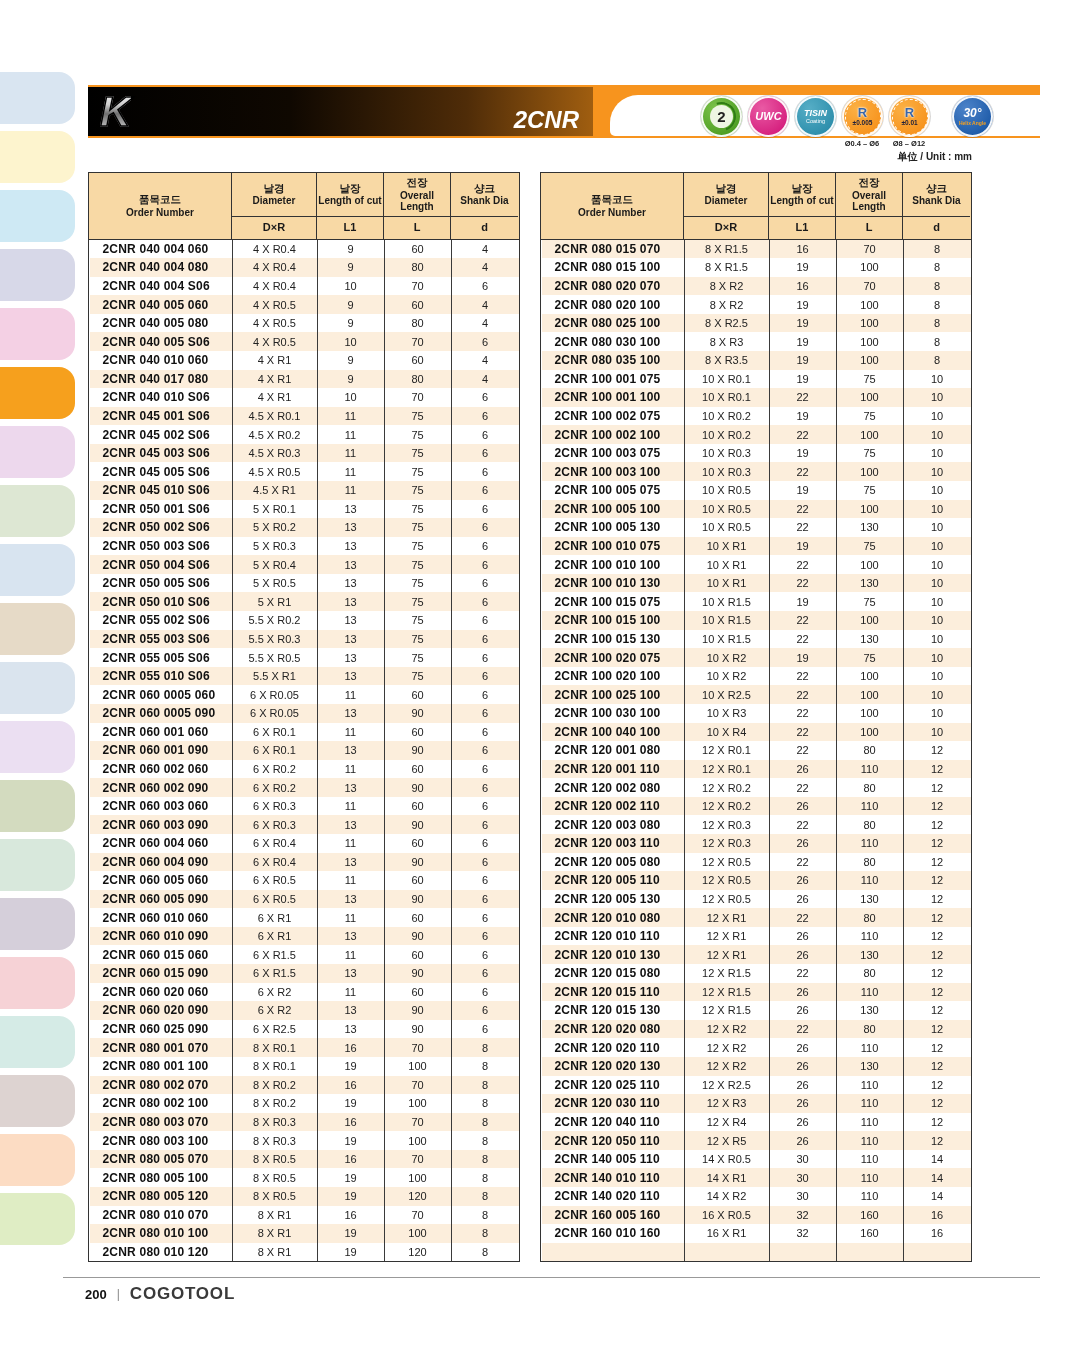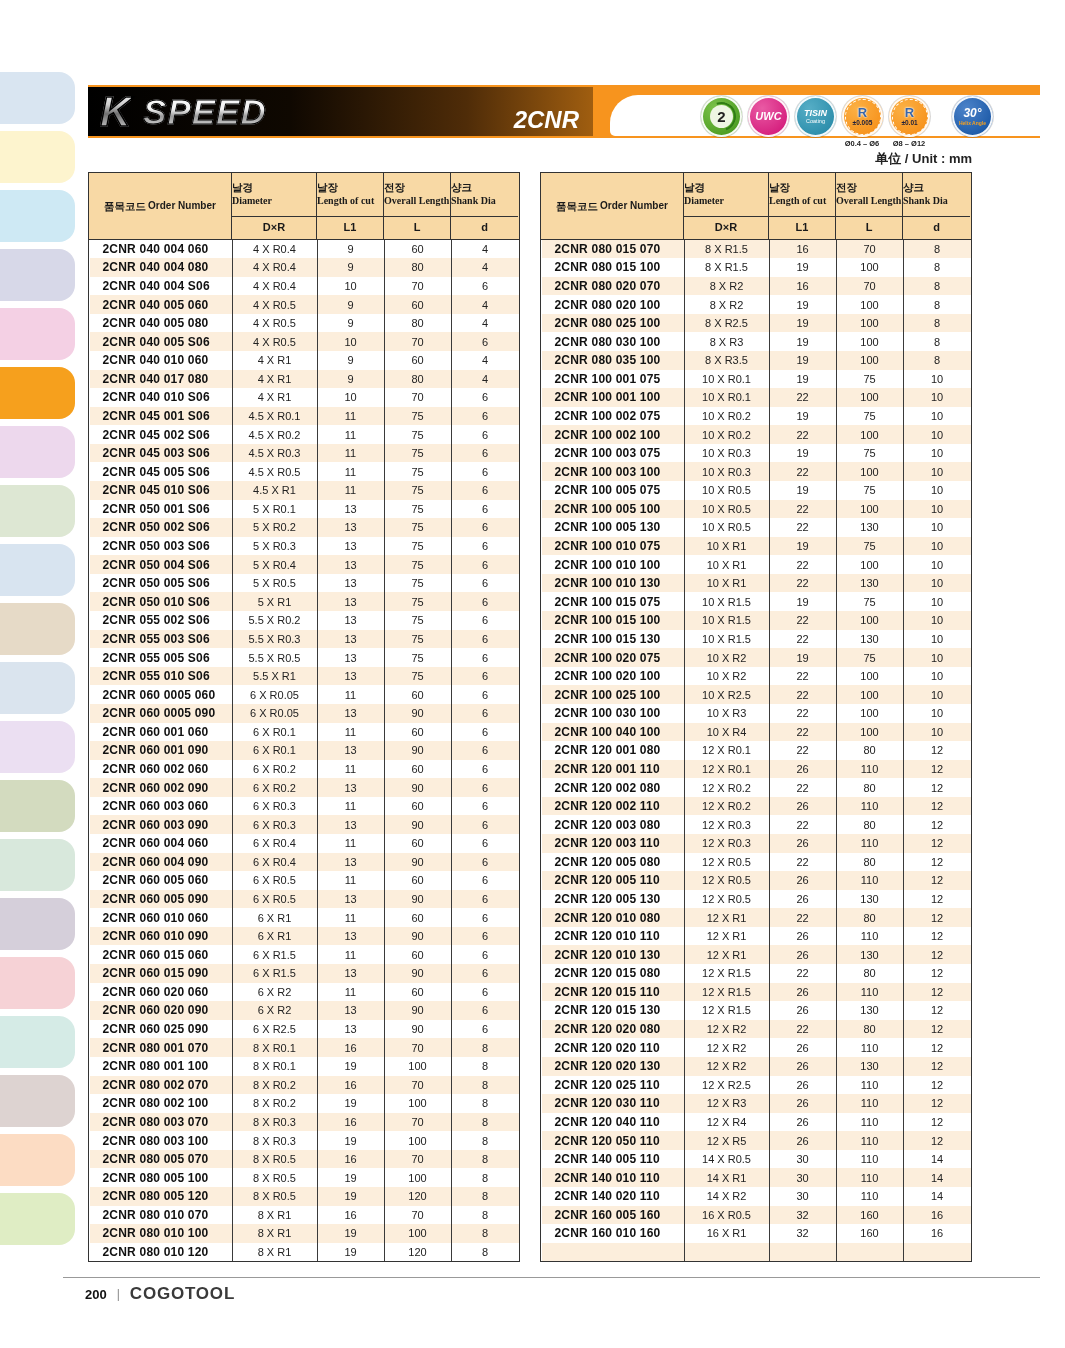--- a/index.html
+++ b/index.html
@@ -150,21 +150,21 @@
     font-weight: bold;
     color: #222;
   }
   .caption-1 { left: 833px; }
   .caption-2 { left: 880px; }
 
   .unit-label {
     position: absolute;
     top: 150px;
     right: 93px;
-    font-size: 13px;
+    font-size: 10px;
     font-weight: bold;
     color: #222;
   }
 
   
   .ctable {
     position: absolute;
     top: 172px;
     width: 432px;
     border: 1.5px solid #333;
@@ -179,35 +179,34 @@
     background: #F8D9A5;
     border-bottom: 1px solid #333;
     font-size: 10.5px;
     font-weight: bold;
     text-align: center;
     line-height: 1.15;
   }
   .th-order {
     width: 143px;
     border-right: 1px solid #333;
-    display: flex; flex-direction: row;
+    display: flex; flex-direction: column;
     align-items: center; justify-content: center;
     gap: 2px;
   }
   .th-col { display: flex; flex-direction: column; }
   .th-col.w-dia { width: 85px; }
   .th-col.w-num { width: 67px; }
   .th-col:not(:last-child) { border-right: 1px solid #333; }
   .th-top {
     height: 44px;
     border-bottom: 1px solid #333;
     display: flex; flex-direction: column;
-    align-items: flex-start; justify-content: center;
+    align-items: center; justify-content: center;
     gap: 1px;
-    font-family: Liberation Serif, serif;
   }
   .th-sym {
     flex: 1;
     display: flex; align-items: center; justify-content: center;
     font-size: 11px;
   }
   .th-ko { display: block; }
   .th-en { display: block; font-size: 10px; }
 
   .tbody { display: flex; flex-direction: column; align-items: center; }
@@ -274,21 +273,20 @@
     <div class="side-tab" style="top: 1016px; background: rgb(213, 235, 230);"></div>
     <div class="side-tab" style="top: 1075px; background: rgb(221, 211, 209);"></div>
     <div class="side-tab" style="top: 1134px; background: rgb(252, 220, 195);"></div>
     <div class="side-tab" style="top: 1193px; background: rgb(223, 237, 196);"></div>
   </div>
 
 <div class="banner">
   <div class="dark-band">
     <div class="logo">
       <span class="logo-k">K</span>
-      <span class="logo-speed">SPEED</span>
     </div>
     <span class="series-code">2CNR</span>
   </div>
   <div class="white-cut"></div>
 </div>
 
 <div class="badges">
   <div class="badge badge-green">
     <span class="flute-num">2</span>
   </div>

